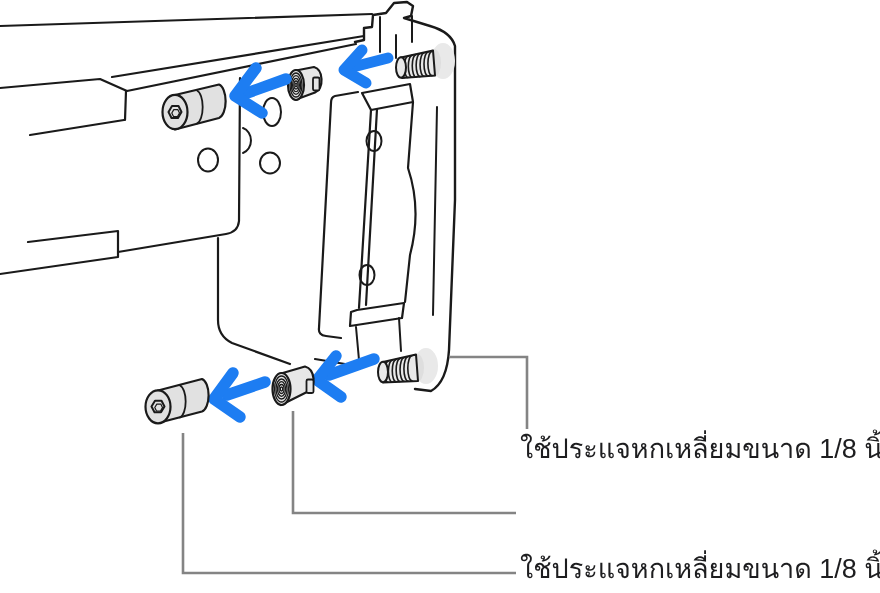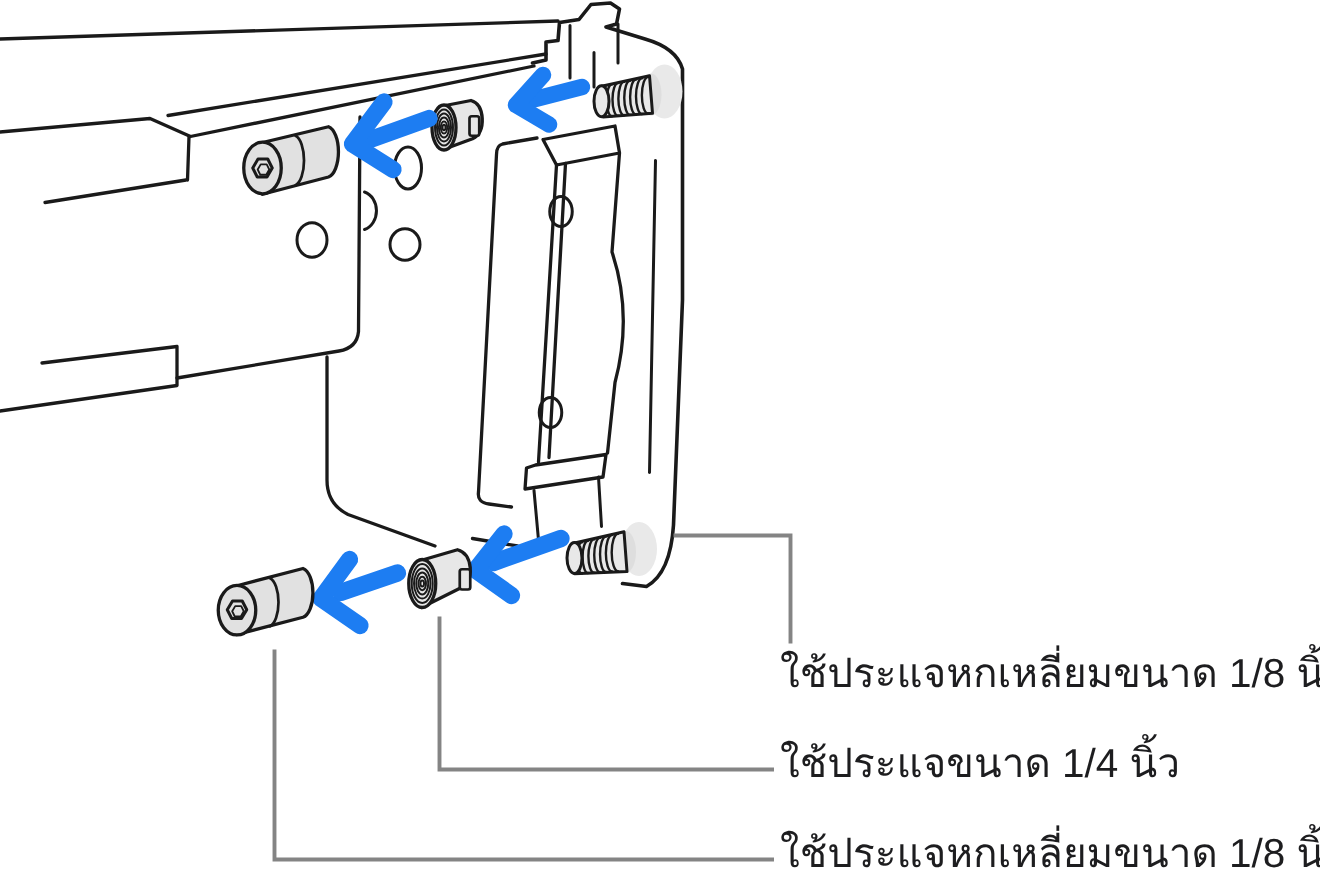--- a/index.html
+++ b/index.html
@@ -166,15 +166,14 @@
     <g>
       <path fill="#e1e1e1" stroke="#1a1a1a" stroke-width="2.2" d="M158,390.5 L202,379 A8,16.5 0 0 1 202,411.5 L158,423 Z"></path>
       <path stroke="#1a1a1a" stroke-width="1.8" d="M180,385.5 A7,16.3 0 0 1 180,417.5"></path>
       <ellipse cx="158" cy="406.8" rx="12.5" ry="16.5" fill="#e1e1e1" stroke="#1a1a1a" stroke-width="2.2"></ellipse>
       <polygon fill="#e1e1e1" stroke="#1a1a1a" stroke-width="2" points="164.5,406.5 161,412.3 154.5,412.3 151.5,406.5 155,400.7 161.5,400.7"></polygon>
       <polygon stroke="#1a1a1a" stroke-width="1.2" points="162.5,407.5 160.5,411 156.5,411 154.8,407.5 156.8,404.1 160.8,404.1"></polygon>
     </g>
   </svg>
 
   <div class="callout-label lbl-1">ใช้ประแจหกเหลี่ยมขนาด 1/8 นิ้ว</div>
-  <div class="callout-label lbl-2">ใช้ประแจขนาด 1/4 นิ้ว</div>
   <div class="callout-label lbl-3">ใช้ประแจหกเหลี่ยมขนาด 1/8 นิ้ว</div>
 </div>
 
 </body></html>

